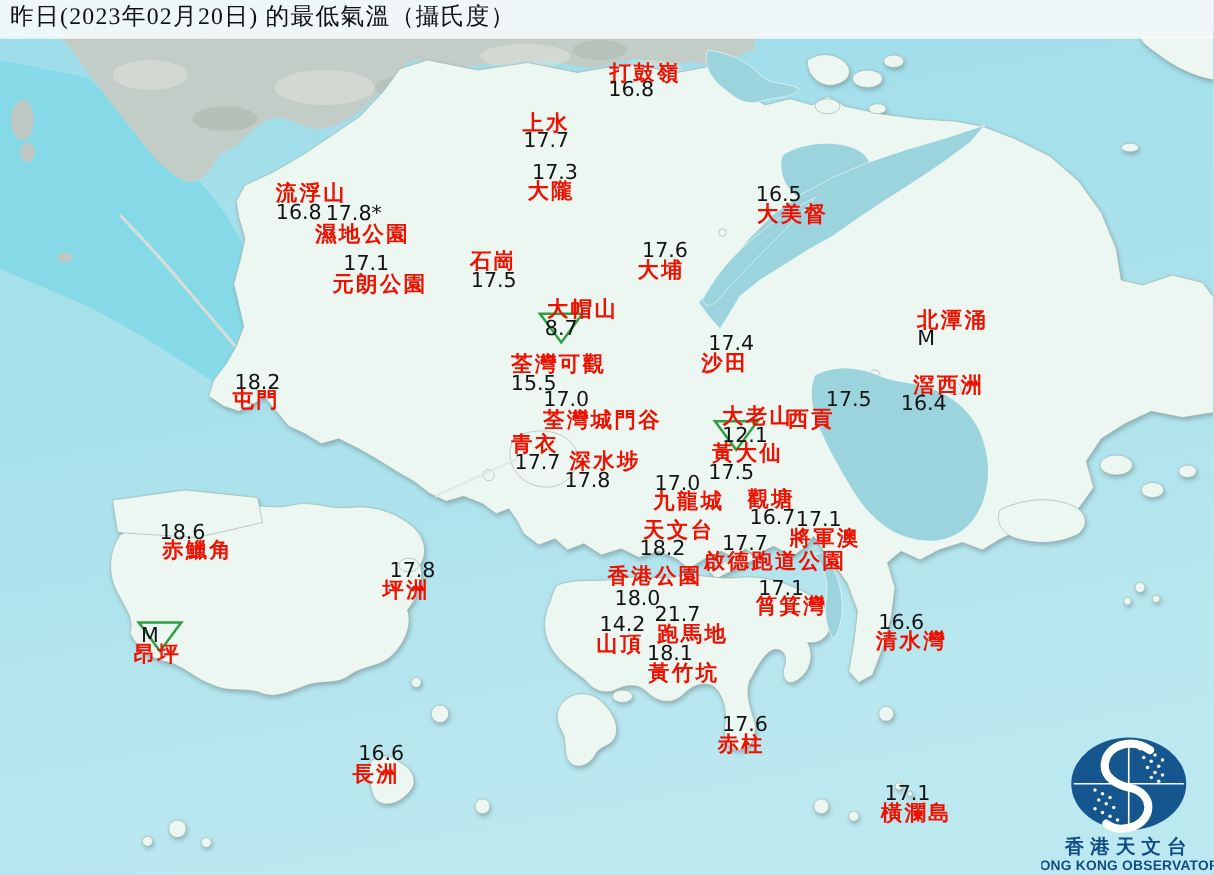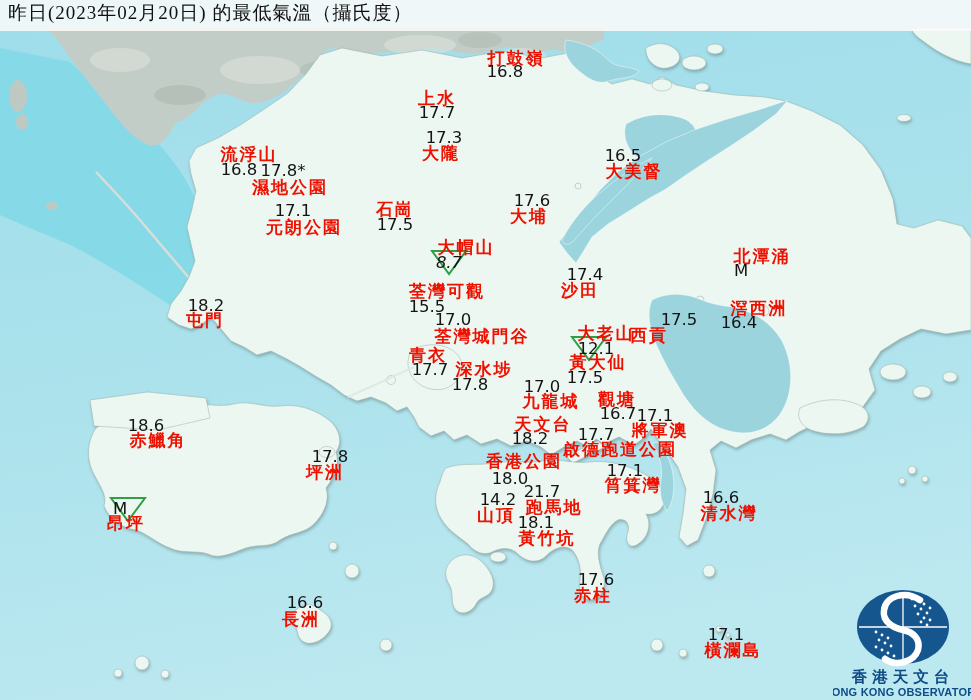--- a/index.html
+++ b/index.html
@@ -147,21 +147,21 @@
       <span class="stn-name" style="left: 304px; top: 228px;">元朗公園</span>
       <span class="stn-val" style="left: 293px; top: 212px;">17.1</span>
       <span class="stn-name" style="left: 395px; top: 210px;">石崗</span>
       <span class="stn-val" style="left: 395px; top: 226px;">17.5</span>
       <span class="stn-name" style="left: 529px; top: 217px;">大埔</span>
       <span class="stn-val" style="left: 532px; top: 202px;">17.6</span>
       <svg width="40" height="30" class="marker" style="left: 449px; top: 262px;">
         <polygon points="3,4 37,4 20,27" fill="none" stroke="#2f9e44" stroke-width="2"></polygon>
       </svg>
       <span class="stn-name" style="left: 466px; top: 248px;">大帽山</span>
-      <span class="stn-val" style="left: 449px; top: 264px; font-style: italic;">8.7</span>
+      <span class="stn-val" style="left: 449px; top: 264px;">8.7</span>
       <span class="stn-name" style="left: 762px; top: 257px;">北潭涌</span>
       <span class="stn-val" style="left: 741px; top: 272px;">M</span>
       <span class="stn-name" style="left: 580px; top: 291px;">沙田</span>
       <span class="stn-val" style="left: 585px; top: 276px;">17.4</span>
       <span class="stn-name" style="left: 447px; top: 292px;">荃灣可觀</span>
       <span class="stn-val" style="left: 427px; top: 308px;">15.5</span>
       <span class="stn-name" style="left: 759px; top: 309px;">滘西洲</span>
       <span class="stn-val" style="left: 739px; top: 324px;">16.4</span>
       <span class="stn-name" style="left: 205px; top: 321px;">屯門</span>
       <span class="stn-val" style="left: 206px; top: 307px;">18.2</span>

